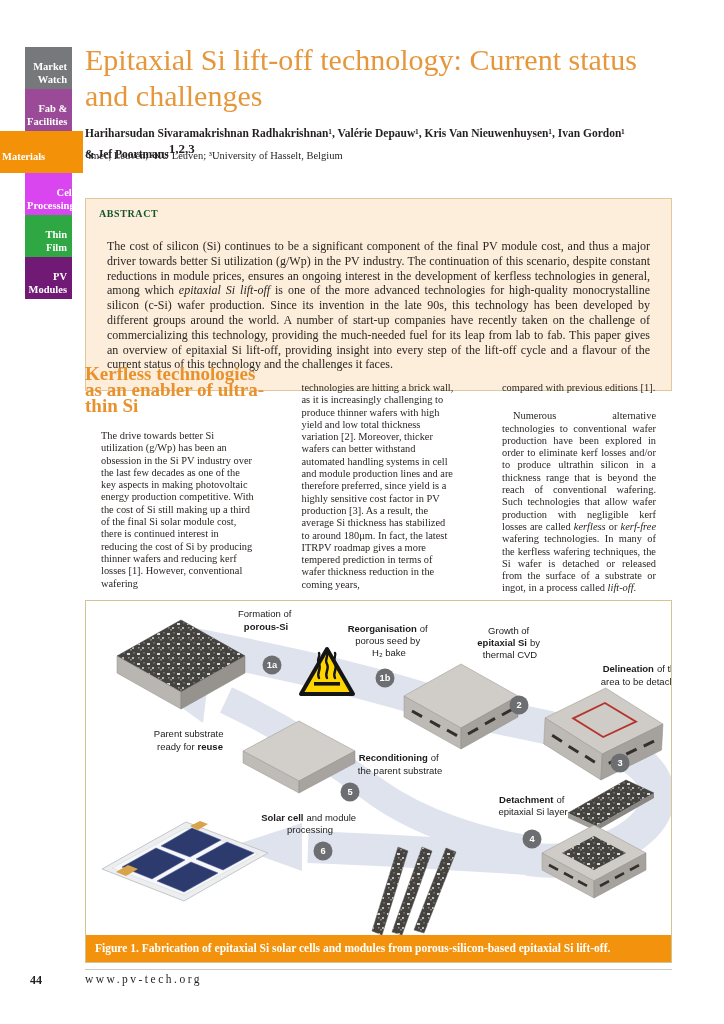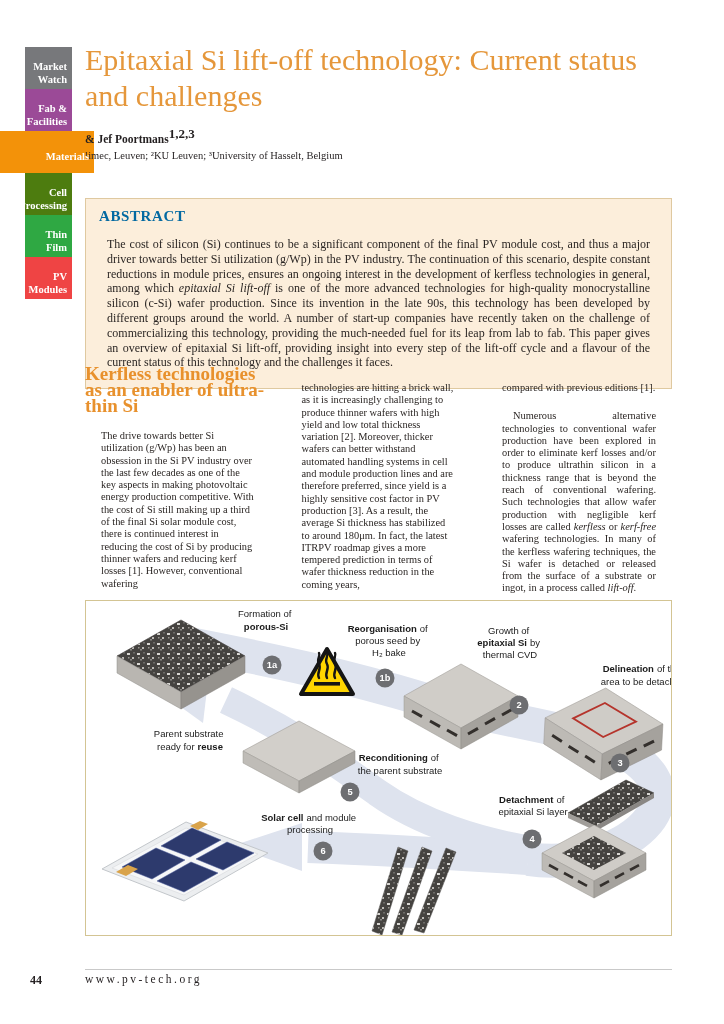--- a/index.html
+++ b/index.html
@@ -2,38 +2,38 @@
 <html><head>
 <meta charset="utf-8">
 <style>
   html,body{margin:0;padding:0;background:#ffffff;}
   .page{position:relative;width:724px;height:1024px;background:#ffffff;overflow:hidden;
         font-family:"Liberation Serif","DejaVu Serif",serif;color:#2b2624;}
 
   
   .sidebar{position:absolute;left:0;top:47px;width:72px;}
   .tab{width:47px;height:42px;margin-left:25px;box-sizing:border-box;
-       display:flex;align-items:center;justify-content:flex-end;
+       display:flex;align-items:center;
        padding:13px 5px 2px 2px;text-align:right;color:#fff;font-weight:bold;
        font-size:10.5px;line-height:1.18;}
-  .tab.active{width:94px;margin-left:0;}
+  .tab.active{width:83px;margin-left:0;}
 
   
   .content{position:absolute;left:85px;top:0;width:587px;}
   .title{position:absolute;left:0;top:42px;width:587px;margin:0;
          font-size:30px;line-height:36px;font-weight:400;color:#E5973B;}
   .authors{position:absolute;left:0;top:126px;width:587px;
            font-size:11.5px;font-weight:bold;line-height:15px;color:#231f20;}
   .authors sup{font-size:13px;}
   .affiliations{position:absolute;left:0;top:150px;width:587px;font-size:10.5px;color:#231f20;}
 
   
   .abstract{position:absolute;left:0;top:198px;width:587px;box-sizing:border-box;
             background:#FCEEDB;border:1px solid #DFC9A0;padding:9px 13px 10px 13px;}
-  .abstract h3{margin:0 0 12px 0;font-size:15px;letter-spacing:.6px;color:#0369a1;font-weight:bold;}
+  .abstract h3{margin:0 0 20px 0;font-size:10px;letter-spacing:.6px;color:#14532d;font-weight:bold;}
   .abstract p{margin:8px;font-size:12px;line-height:14.8px;text-align:justify;}
 
   
   .columns{position:absolute;left:0;top:366px;width:587px;display:flex;justify-content:space-between;}
   .col{width:186px;font-size:10.4px;line-height:12.3px;}
   .col h2{margin:0 0 13px 0;font-size:19px;line-height:16px;color:#E8912D;font-weight:bold;}
   .col p{margin:16px;}
   .col.justify p{text-align:justify;}
   .col p.indent{text-indent:11px;}
 
@@ -63,36 +63,37 @@
   <aside class="sidebar">
     <div class="tab" style="background: rgb(119, 120, 123);">
         <span>Market Watch</span>
       </div>
     <div class="tab" style="background: rgb(155, 74, 151);">
         <span>Fab &amp; Facilities</span>
       </div>
     <div class="tab active" style="background: rgb(243, 146, 9);">
         <span>Materials</span>
       </div>
-    <div class="tab" style="background: #4d7c0f;">
+    <div class="tab" style="background: #d946ef;">
         <span>Cell Processing</span>
       </div>
     <div class="tab" style="background: rgb(47, 168, 67);">
         <span>Thin Film</span>
       </div>
-    <div class="tab" style="background: #ef4444;">
+    <div class="tab" style="background: #701a75;">
         <span>PV Modules</span>
       </div>
   </aside>
 
   <main class="content">
 
     <h1 class="title">Epitaxial Si lift-off technology: Current status and challenges</h1>
 
     <div class="authors">
+      <div>Hariharsudan Sivaramakrishnan Radhakrishnan¹, Valérie Depauw¹, Kris Van Nieuwenhuysen¹, Ivan Gordon¹</div>
       <div><span>&amp; Jef Poortmans</span><sup>1,2,3</sup></div>
     </div>
 
     <div class="affiliations">¹imec, Leuven; ²KU Leuven; ³University of Hasselt, Belgium</div>
 
     <section class="abstract">
       <h3>ABSTRACT</h3>
       <p><span>The cost of silicon (Si) continues to be a significant component of the final PV module cost, and thus a major driver towards better Si utilization (g/Wp) in the PV industry. The continuation of this scenario, despite constant reductions in module prices, ensures an ongoing interest in the development of kerfless technologies in general, among which </span><em>epitaxial Si lift-off</em><span> is one of the more advanced technologies for high-quality monocrystalline silicon (c-Si) wafer production. Since its invention in the late 90s, this technology has been developed by different groups around the world. A number of start-up companies have recently taken on the challenge of commercializing this technology, providing the much-needed fuel for its leap from lab to fab. This paper gives an overview of epitaxial Si lift-off, providing insight into every step of the lift-off cycle and a flavour of the current status of this technology and the challenges it faces.</span></p>
     </section>
 
@@ -251,20 +252,21 @@
         </text>
         <text class="figlabel" text-anchor="middle">
           <tspan x="447" y="202"><tspan class="b">Detachment</tspan><tspan dx="3">of</tspan></tspan>
           <tspan x="447" y="214">epitaxial Si layer</tspan>
         </text>
         <text class="figlabel" text-anchor="middle">
           <tspan x="224" y="220"><tspan class="b">Solar cell</tspan><tspan dx="3">and module</tspan></tspan>
           <tspan x="224" y="232">processing</tspan>
         </text>
       </svg>
+      <figcaption class="figcaption">Figure 1. Fabrication of epitaxial Si solar cells and modules from porous-silicon-based epitaxial Si lift-off.</figcaption>
     </figure>
 
   </main>
 
   <div class="bottomrule"></div>
   <div class="pagenum">44</div>
   <div class="site">www.pv-tech.org</div>
 
 </div>
 

